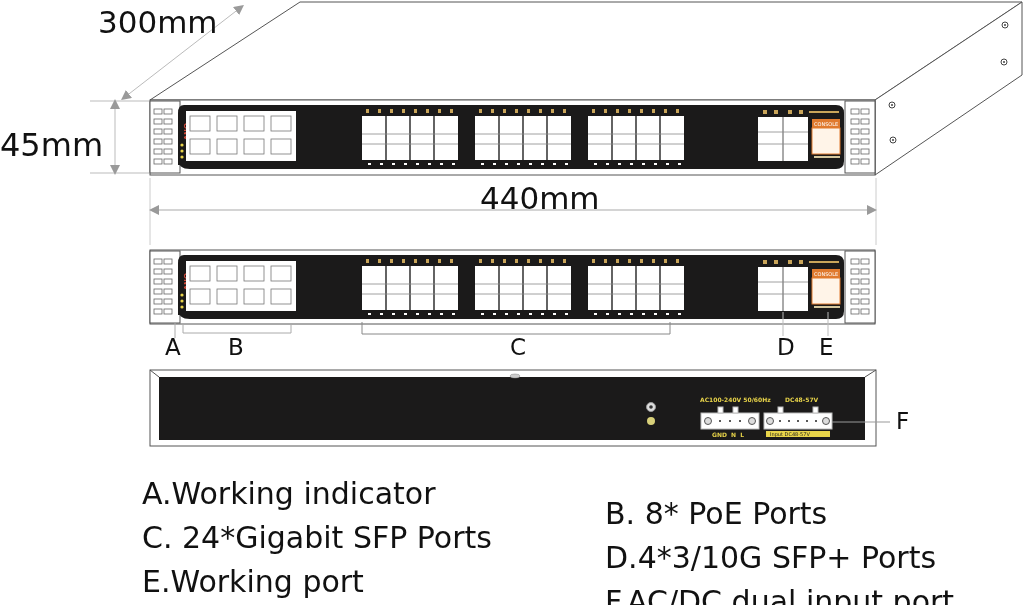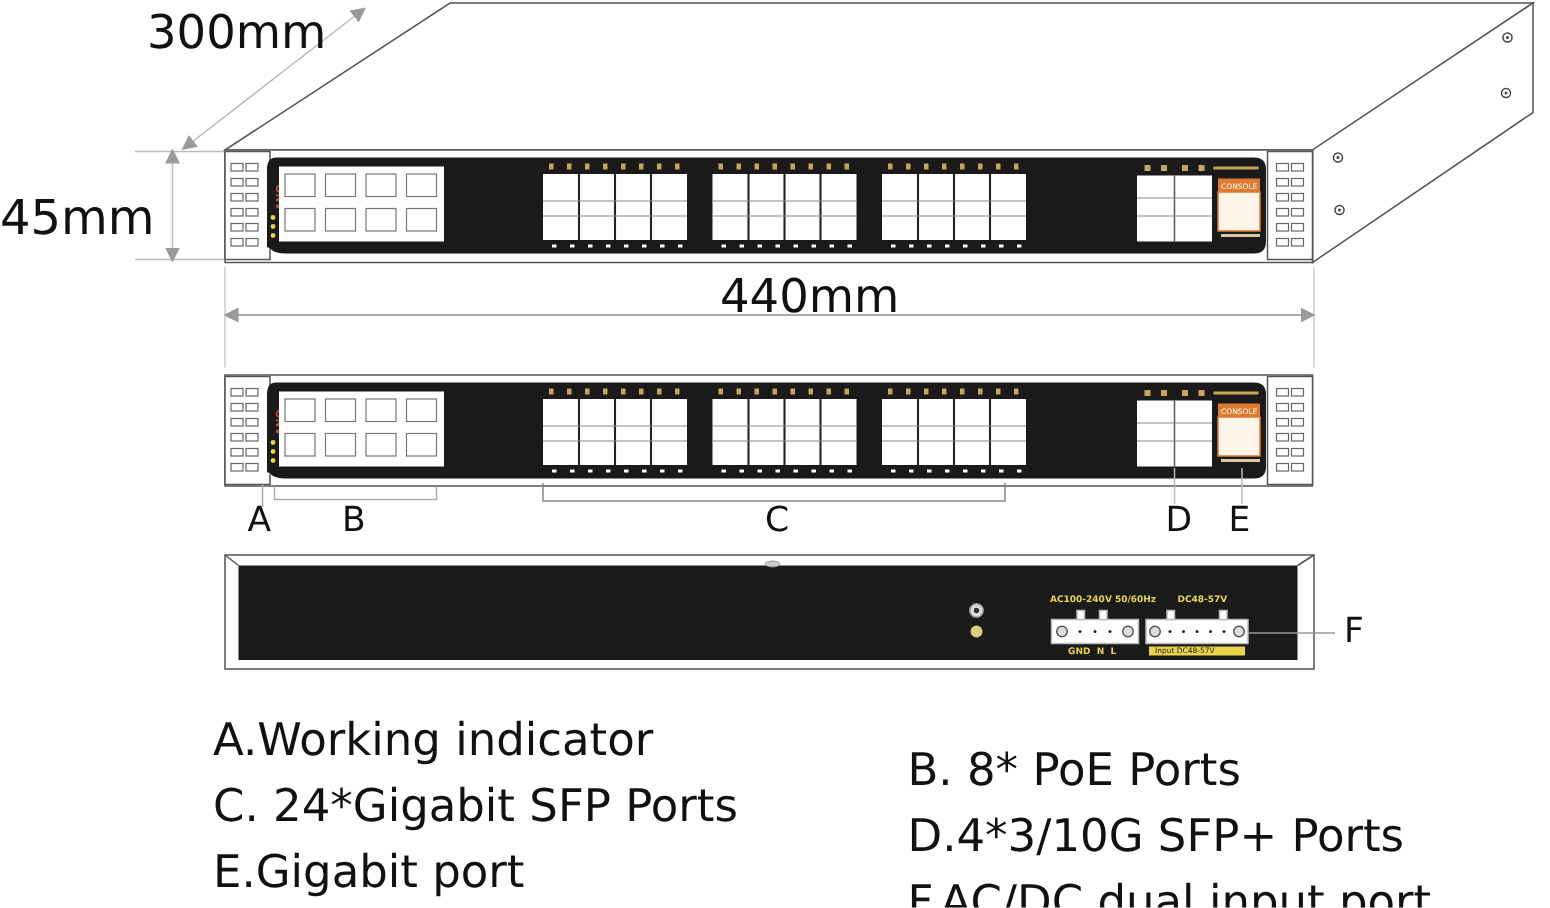--- a/index.html
+++ b/index.html
@@ -262,19 +262,19 @@
 <div class="callout" style="left:165px; top:334px;">A</div>
 <div class="callout" style="left:228px; top:334px;">B</div>
 <div class="callout" style="left:510px; top:334px;">C</div>
 <div class="callout" style="left:777px; top:334px;">D</div>
 <div class="callout" style="left:819px; top:334px;">E</div>
 <div class="callout" style="left:896px; top:408px;">F</div>
 
 <div class="legend" style="left:142px; top:472px;">
   <div>A.Working indicator</div>
   <div>C. 24*Gigabit SFP Ports</div>
-  <div>E.Gigabit port</div>
+  <div>E.Working port</div>
 </div>
 <div class="legend" style="left:605px; top:492px;">
   <div>B. 8* PoE Ports</div>
   <div>D.4*3/10G SFP+ Ports</div>
   <div>F.AC/DC dual input port</div>
 </div>
 
 </body></html>

